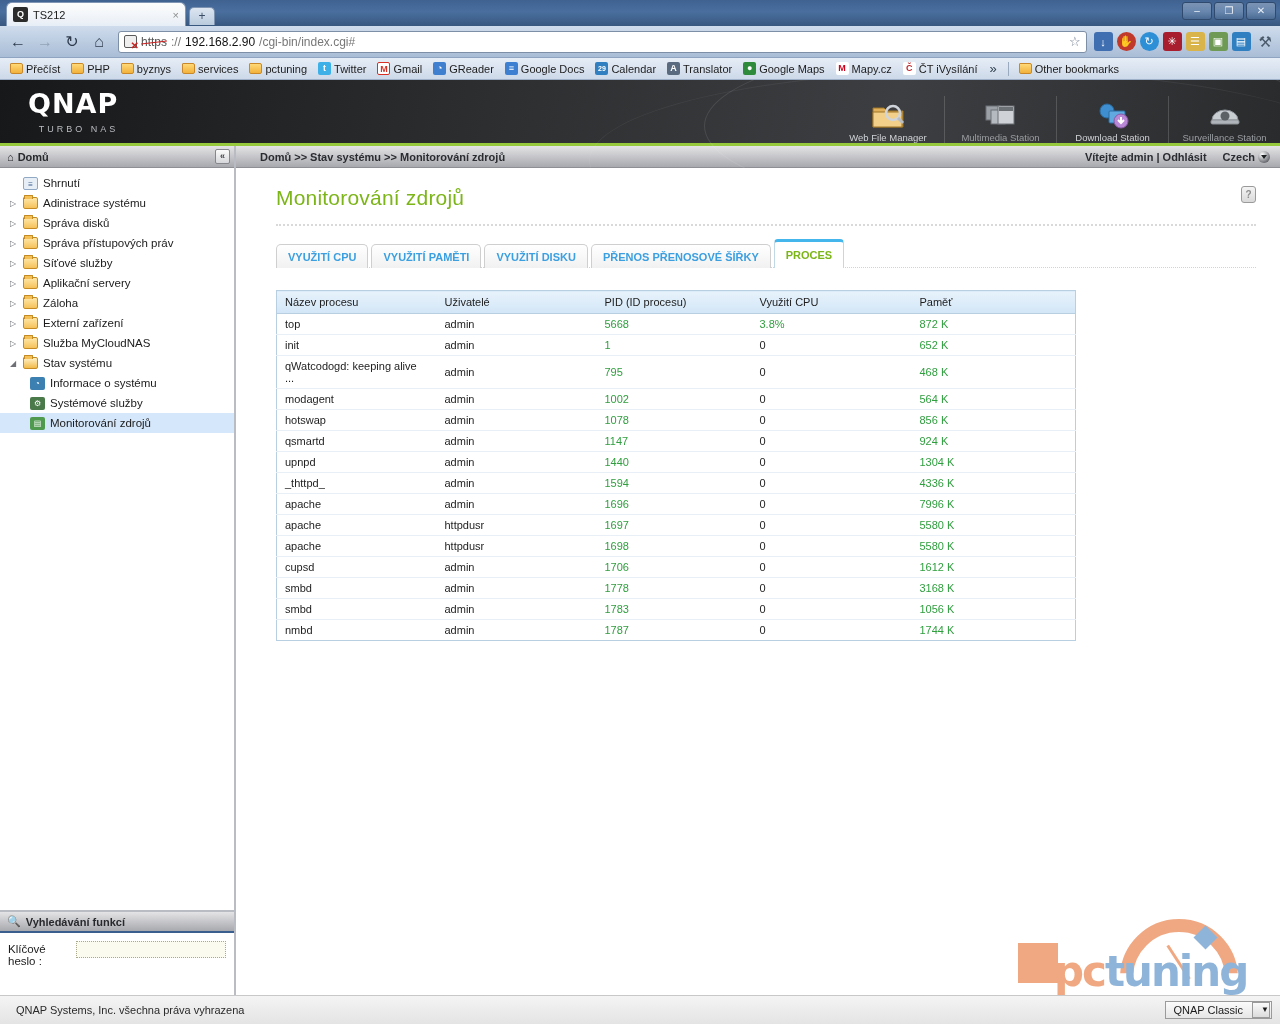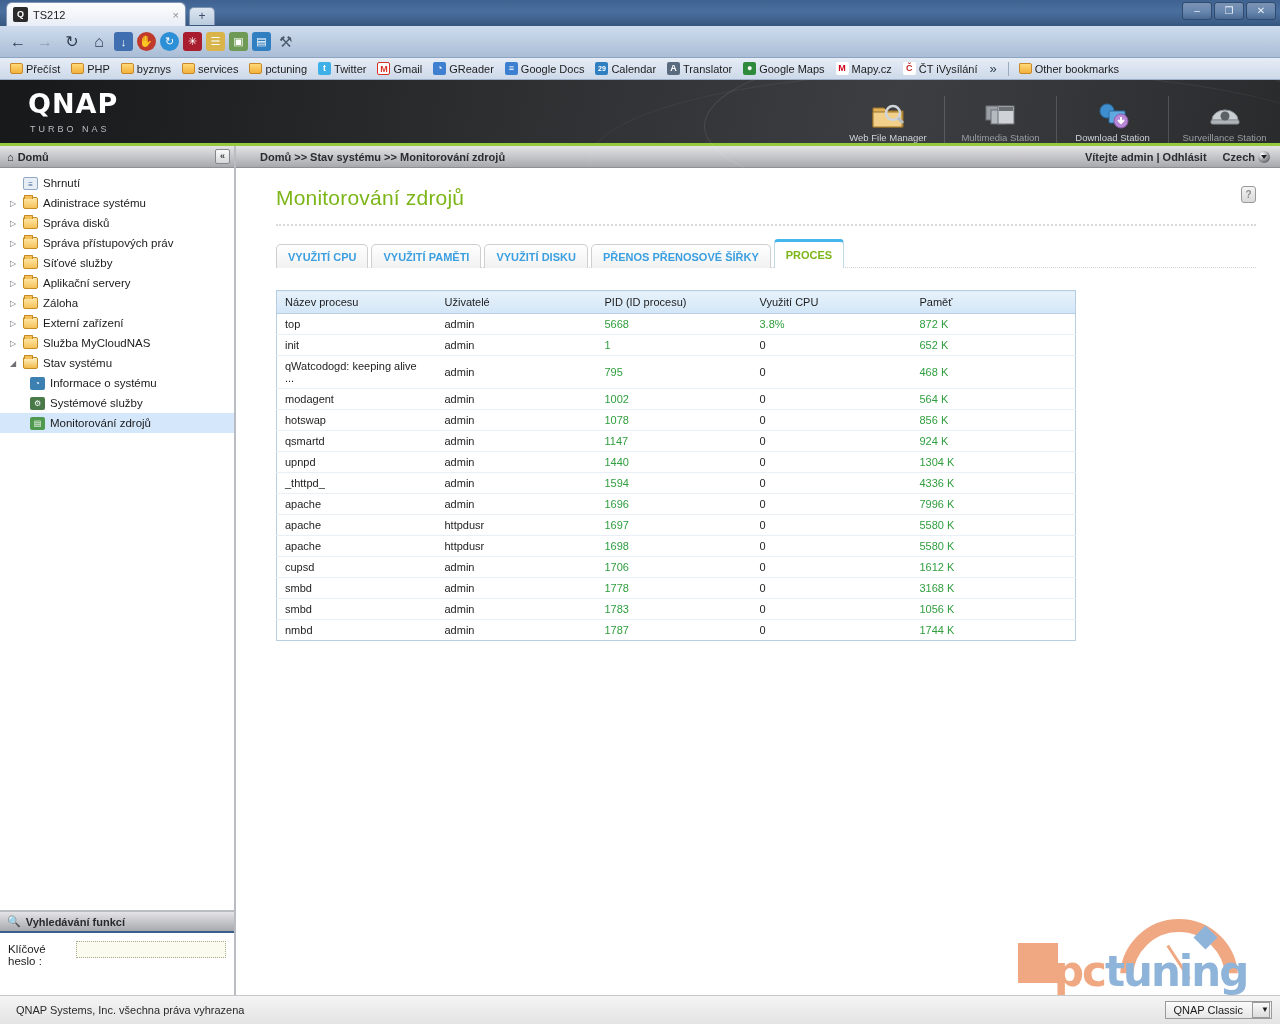--- a/index.html
+++ b/index.html
@@ -138,21 +138,21 @@
   .qnap-banner::before {
     content: ""; position: absolute; left: 55%; top: -40px;
     width: 620px; height: 170px; border-radius: 50%;
     border: 1px solid rgba(255,255,255,.10);
   }
   .qnap-banner::after {
     content: ""; position: absolute; left: 46%; top: -10px;
     width: 780px; height: 180px; border-radius: 50%;
     border: 1px solid rgba(255,255,255,.06);
   }
-  .qnap-logo { padding-left: 28px; position: relative; z-index: 2; }
+  .qnap-logo { padding-left: 28px; position: relative; z-index: 2; text-align: right; }
   .qnap-word {
     font-size: 27px; font-weight: bold; color: #fff;
     letter-spacing: 1px; line-height: 1;
     font-family: "DejaVu Sans", sans-serif;
   }
   .qnap-sub {
     font-size: 9px; color: #b9bcc0; letter-spacing: 3px;
     margin-top: 7px; margin-left: 2px;
   }
   .banner-apps {
@@ -382,20 +382,28 @@
       <div class="winbtn">❐</div>
       <div class="winbtn">✕</div>
     </div>
   </div>
 
   <div class="navbar">
     <div class="navbtn">←</div>
     <div class="navbtn disabled">→</div>
     <div class="navbtn">↻</div>
     <div class="navbtn">⌂</div>
+    <div class="urlbar">
+      <div class="lock-bad"></div>
+      <span class="url-scheme">https</span>
+        <span class="url-path">://</span>
+        <span class="url-host">192.168.2.90</span>
+        <span class="url-path">/cgi-bin/index.cgi#</span>
+      <span class="star">☆</span>
+    </div>
     <div class="ext-icons">
       <div class="ext" style="background:#3f6fb0;">↓</div>
       <div class="ext" style="background:#c0392b;border-radius:50%;">✋</div>
       <div class="ext" style="background:#2d8fd5;border-radius:50%;">↻</div>
       <div class="ext" style="background:#a81e2e;">✳</div>
       <div class="ext" style="background:#d8b44a;">☰</div>
       <div class="ext" style="background:#6f9a55;">▣</div>
       <div class="ext" style="background:#2f7fc1;">▤</div>
       <div class="wrench">⚒</div>
     </div>

